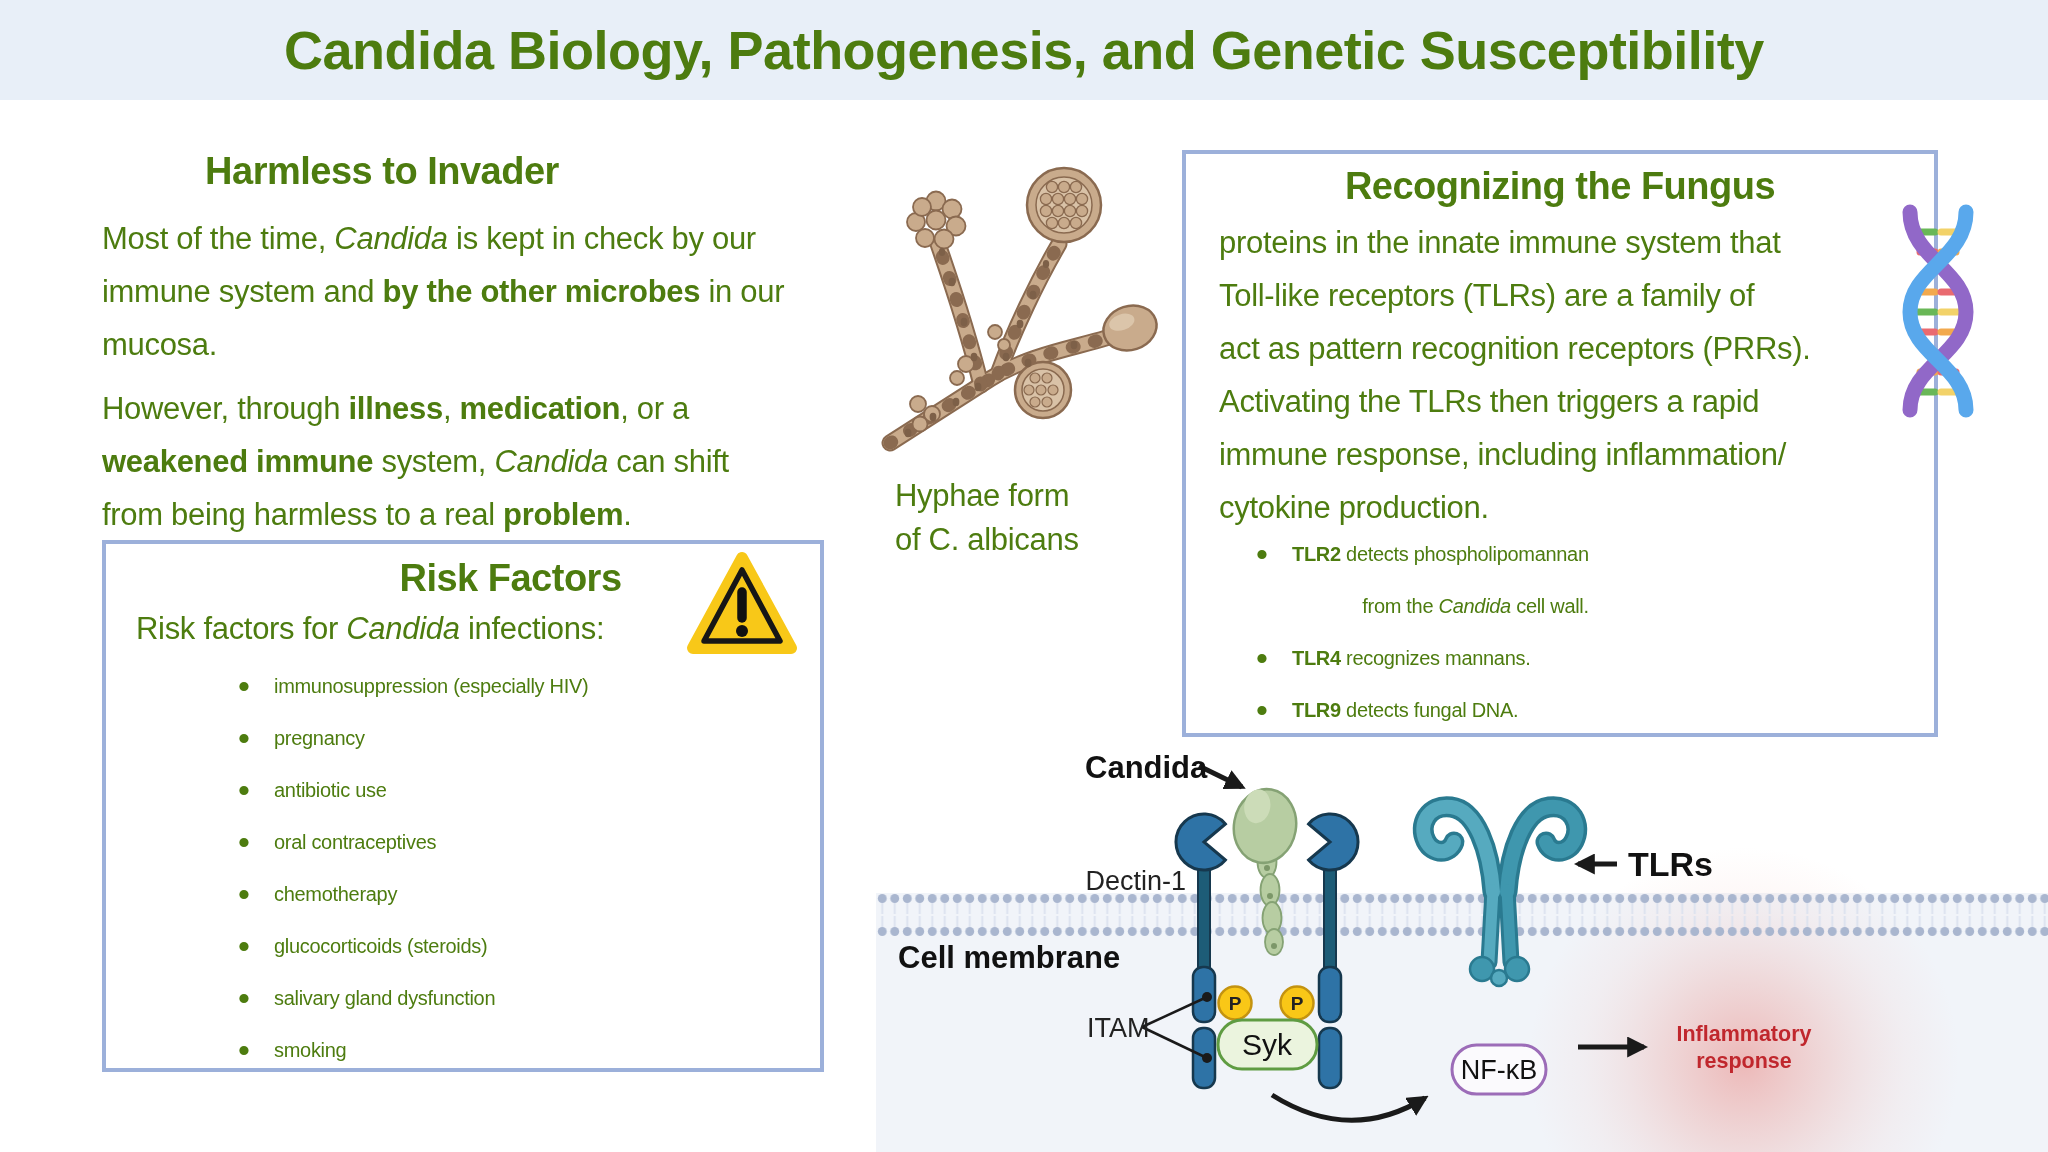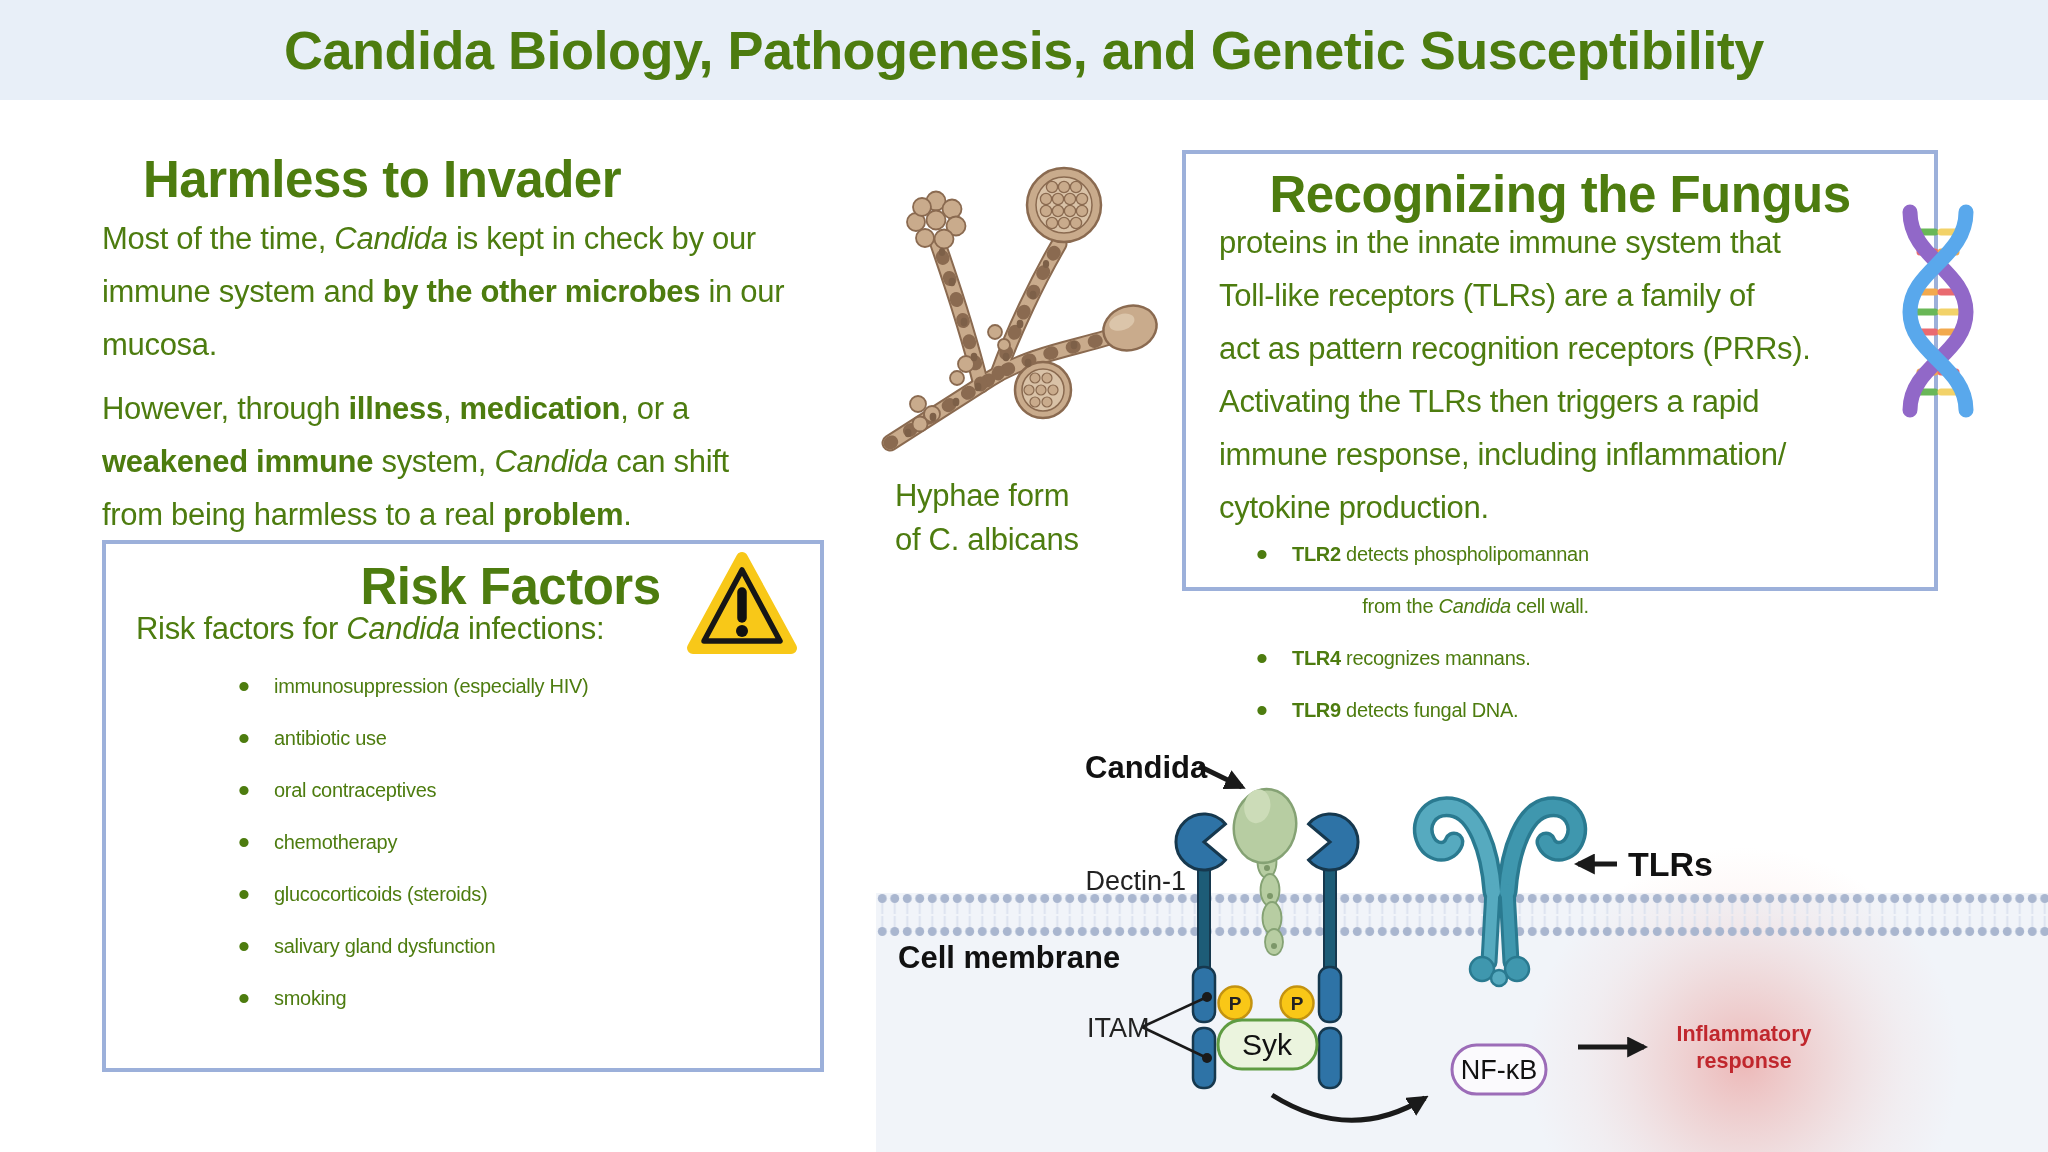--- a/index.html
+++ b/index.html
@@ -4,21 +4,21 @@
 <style>
   html,body{margin:0;padding:0;background:#ffffff;}
   #page{position:relative;width:2048px;height:1152px;background:#ffffff;overflow:hidden;
         font-family:"Liberation Sans",sans-serif;color:#4d7c0f;}
   .abs{position:absolute;}
   .b{font-weight:bold;}
   .i{font-style:italic;}
   #title-bar{left:0;top:0;width:2048px;height:100px;background:#e8eff8;
              display:flex;align-items:center;justify-content:center;}
   #title-bar h1{margin:0;font-size:54px;font-weight:bold;letter-spacing:-0.5px;white-space:nowrap;}
-  .h2{font-size:51px;font-weight:bold;letter-spacing:-0.5px;}
+  .h2{font-size:38px;font-weight:bold;letter-spacing:-0.5px;}
   .body-line{font-size:31px;line-height:53px;letter-spacing:-0.3px;white-space:nowrap;}
   .section-box{border:4px solid #9cb0da;background:#ffffff;box-sizing:border-box;}
   ul.bullets{list-style:none;margin:0;padding:0;}
   ul.bullets li{position:relative;font-size:20px;line-height:52px;letter-spacing:-0.3px;
                 padding-left:66px;white-space:nowrap;}
   ul.bullets li::before{content:"\2022";position:absolute;left:30px;top:0;font-size:34px;}
   .caption{font-size:31px;line-height:44px;letter-spacing:-0.3px;white-space:nowrap;}
   svg text{font-family:"Liberation Sans",sans-serif;}
 </style>
 </head>
@@ -42,20 +42,21 @@
     <div class="body-line"><span>However, through </span><span class="b">illness</span><span>, </span><span class="b">medication</span><span>, or a</span></div>
     <div class="body-line"><span class="b">weakened immune</span><span> system, </span><span class="i">Candida</span><span> can shift</span></div>
     <div class="body-line"><span>from being harmless to a real </span><span class="b">problem</span><span>.</span></div>
   </div>
 
   <div class="abs section-box" style="left:102px;top:540px;width:722px;height:532px;">
     <div class="abs h2" style="left:0;top:13px;width:809px;text-align:center;">Risk Factors</div>
     <div class="abs body-line" style="left:30px;top:58px;"><span>Risk factors for </span><span class="i">Candida</span><span> infections:</span></div>
     <ul class="bullets abs" style="left:102px;top:116px;">
       <li>immunosuppression (especially HIV)</li>
+      <li>pregnancy</li>
       <li>antibiotic use</li>
       <li>oral contraceptives</li>
       <li>chemotherapy</li>
       <li>glucocorticoids (steroids)</li>
       <li>salivary gland dysfunction</li>
       <li>smoking</li>
     </ul>
   </div>
 
   <svg class="abs" style="left:686px;top:551px;" width="112" height="106" viewBox="0 0 112 106">
@@ -158,21 +159,21 @@
       <ellipse cx="155" cy="143" rx="3.4" ry="4.2"></ellipse>
         <ellipse cx="168" cy="112" rx="3.2" ry="4"></ellipse>
     </g>
   </svg>
 
   <div class="abs caption" style="left:895px;top:474px;">
     <div>Hyphae form</div>
     <div>of C. albicans</div>
   </div>
 
-  <div class="abs section-box" style="left:1182px;top:150px;width:756px;height:441px;">
+  <div class="abs section-box" style="left:1182px;top:150px;width:756px;height:587px;">
     <div class="abs h2" style="left:0;top:11px;width:748px;text-align:center;">Recognizing the Fungus</div>
     <div class="abs" style="left:33px;top:62px;">
       <div class="body-line">proteins in the innate immune system that</div>
       <div class="body-line">Toll-like receptors (TLRs) are a family of</div>
       <div class="body-line">act as pattern recognition receptors (PRRs).</div>
       <div class="body-line">Activating the TLRs then triggers a rapid</div>
       <div class="body-line">immune response, including inflammation/</div>
       <div class="body-line">cytokine production.</div>
     </div>
     <ul class="bullets abs" style="left:40px;top:374px;">

